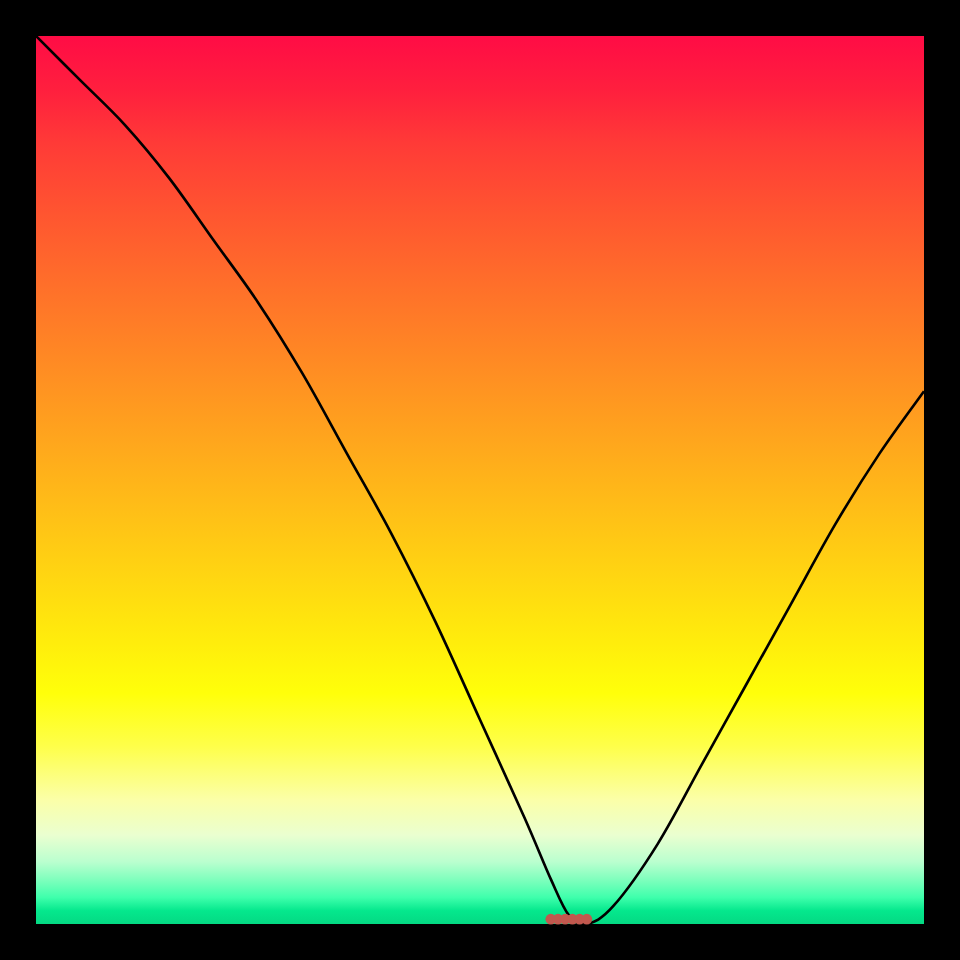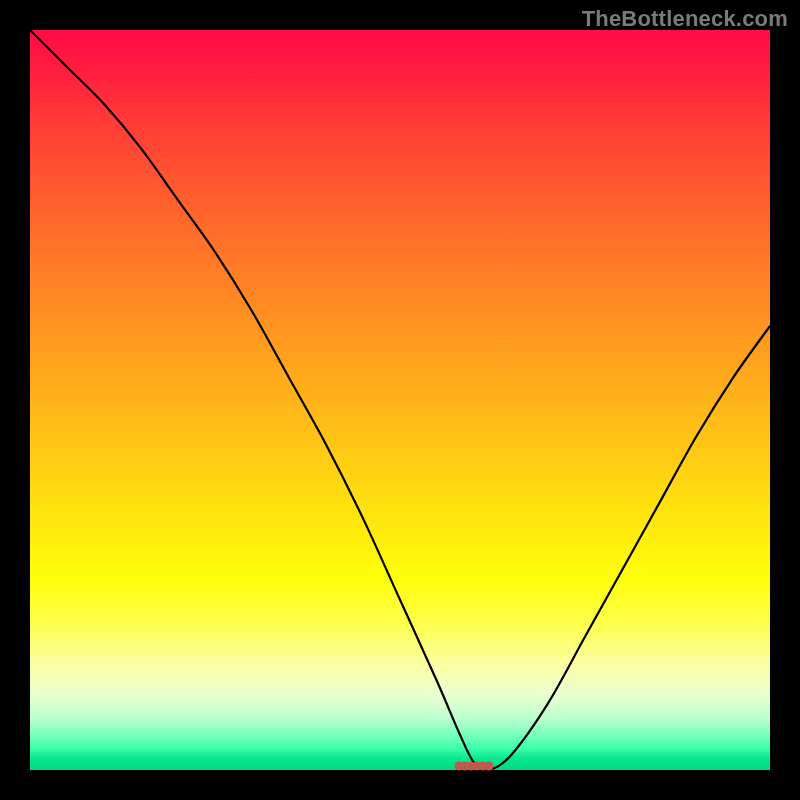--- a/index.html
+++ b/index.html
@@ -73,21 +73,20 @@
     border-radius: 50%;
     background: #c1584e;
     transform: translate(-50%, -50%);
   }
 </style>
 </head>
 <body>
 
 <div class="outer">
 
-  <div class="watermark">TheBottleneck.com</div>
 
   <div class="plot">
 
     <svg class="curve" viewBox="0 0 740 740" preserveAspectRatio="none">
       <path id="curve-path" d="M 0 0 C 6.166666666666667 6.166666666666667 24.666666666666664 24.666666666666664 37 37 C 49.333333333333336 49.333333333333336 61.666666666666664 60.43333333333334 74 74 C 86.33333333333333 87.56666666666666 98.66666666666667 102.36666666666666 111 118.39999999999998 C 123.33333333333333 134.4333333333333 135.66666666666666 152.93333333333325 148 170.19999999999993 C 160.33333333333334 187.4666666666666 172.66666666666666 203.5 185 222 C 197.33333333333334 240.5 209.66666666666666 260.23333333333335 222 281.2 C 234.33333333333334 302.16666666666663 246.66666666666666 325.59999999999997 259 347.79999999999995 C 271.3333333333333 369.99999999999994 283.6666666666667 390.96666666666664 296 414.4 C 308.3333333333333 437.8333333333333 320.6666666666667 462.5 333 488.4 C 345.3333333333333 514.3 357.66666666666663 542.6666666666666 370 569.8 C 382.33333333333337 596.9333333333333 397.1333333333334 629 407.00000000000006 651.2 C 416.86666666666673 673.4000000000001 423.0333333333333 689.4333333333334 429.2 703 C 435.3666666666667 716.5666666666666 439.06666666666666 726.4333333333334 444 732.6 C 448.93333333333334 738.7666666666667 452.6333333333333 741.2333333333333 458.8 740 C 464.9666666666667 738.7666666666667 471.1333333333333 736.3000000000001 481 725.2 C 490.8666666666667 714.1 505.6666666666667 693.1333333333333 518 673.4 C 530.3333333333334 653.6666666666666 542.6666666666666 629 555 606.8 C 567.3333333333334 584.5999999999999 579.6666666666666 562.4000000000001 592 540.2 C 604.3333333333334 518 616.6666666666666 495.8 629 473.6 C 641.3333333333334 451.40000000000003 653.6666666666666 427.9666666666667 666 407 C 678.3333333333334 386.0333333333333 690.6666666666666 366.29999999999995 703 347.79999999999995 C 715.3333333333334 329.29999999999995 733.8333333333334 304.6333333333333 740 296" fill="none" stroke="#000" stroke-width="2.2"></path>
     </svg>
 
     <div id="marker-group" class="marker-group" style="left: 0px; top: 0px;">
         <div class="marker-dot" style="left: 429px; top: 736.3px; background: rgb(193, 88, 78);"></div>
         <div class="marker-dot" style="left: 435px; top: 736.3px; background: rgb(193, 88, 78);"></div>

